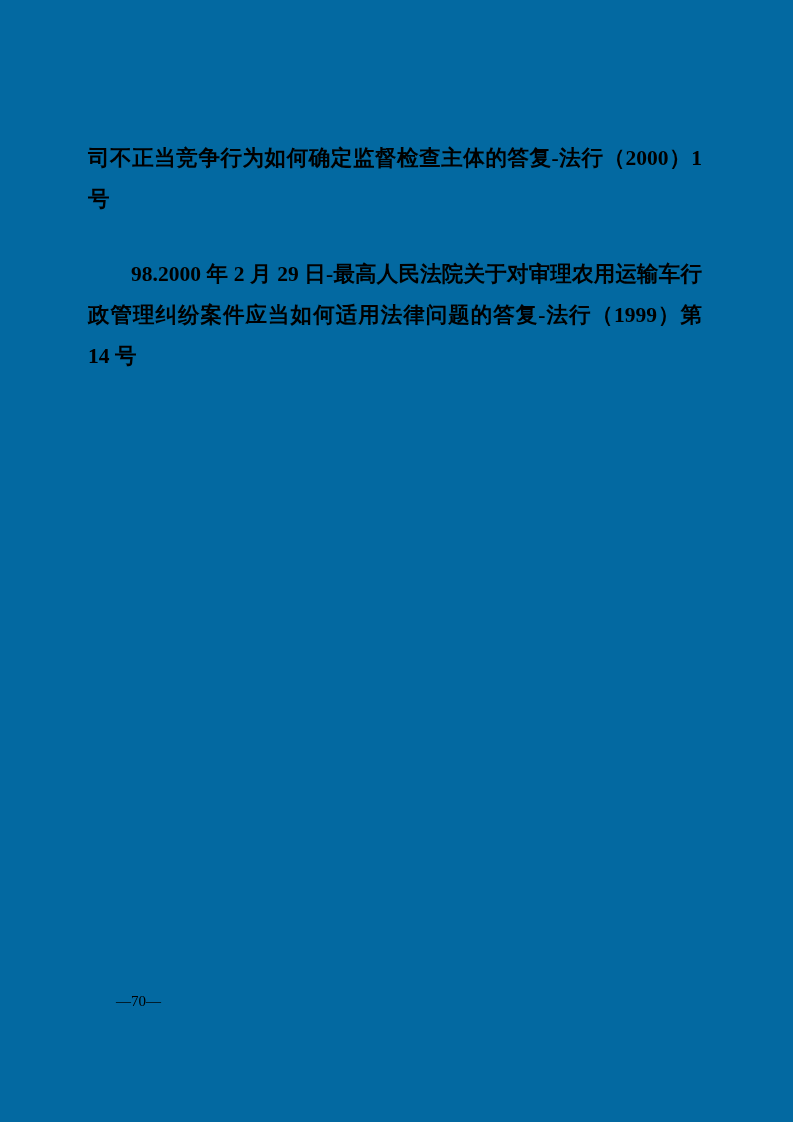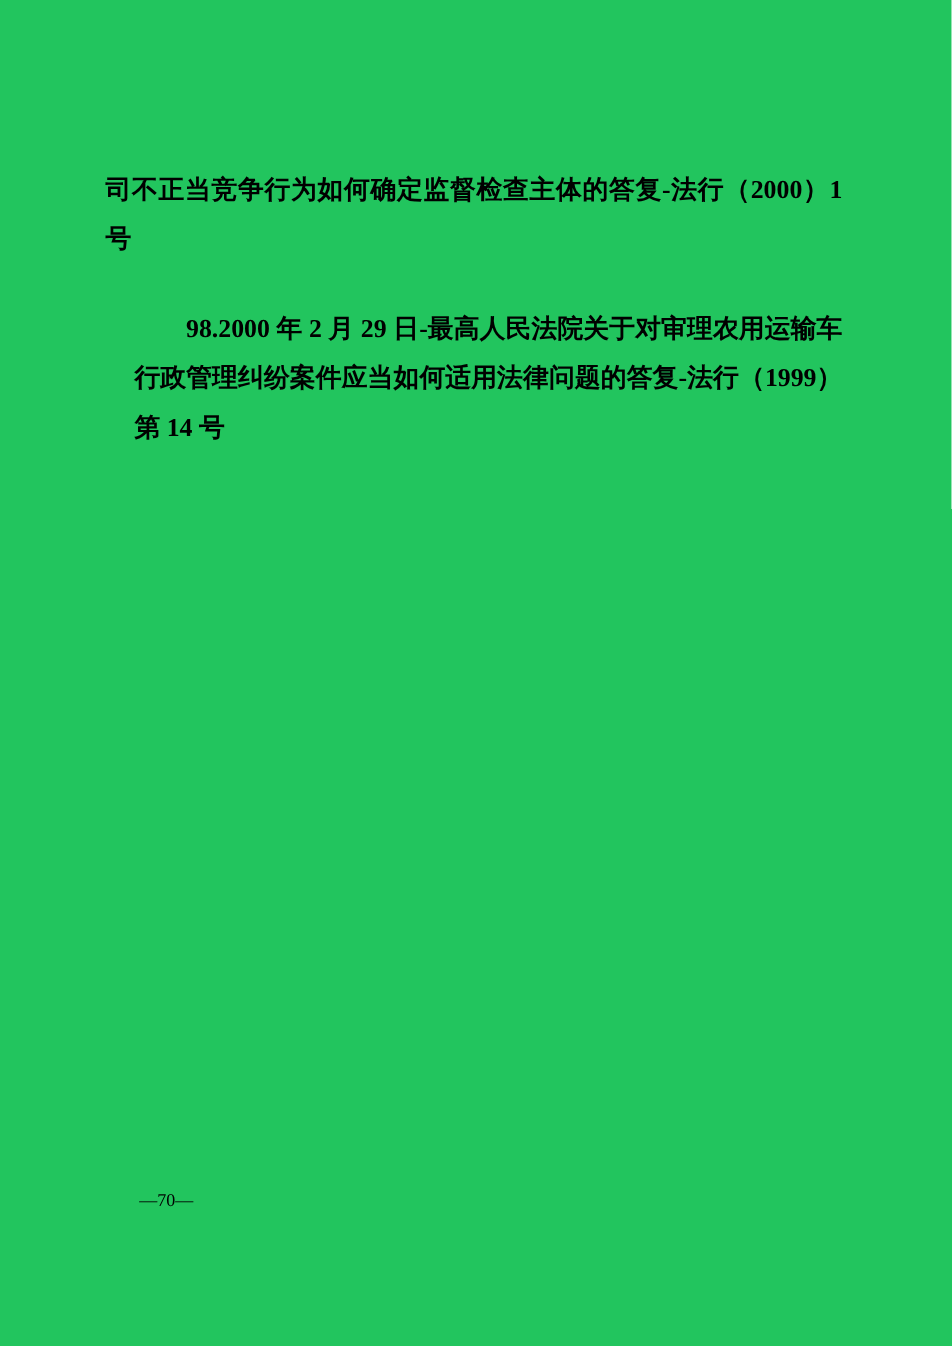--- a/index.html
+++ b/index.html
@@ -10,21 +10,21 @@
   body {
     width: 793px;
     height: 1122px;
     font-family: "Liberation Serif", "DejaVu Serif", serif;
     color: #000000;
   }
   .doc-page {
     position: relative;
     width: 793px;
     height: 1122px;
-    background: #22c55e;
+    background: #0369a1;
     overflow: hidden;
   }
   .doc-content {
     position: absolute;
     left: 88px;
     top: 138px;
     width: 614px;
     font-size: 21.5px;
     line-height: 41px;
     text-align: justify;
@@ -33,21 +33,20 @@
   .doc-heading {
     margin: 0;
     font-size: 21.5px;
     line-height: 41px;
     font-weight: 700;
     text-align: justify;
   }
   .doc-heading.numbered {
     text-indent: 2em;
     margin-top: 34px;
-    margin-left: 24px;
   }
   .doc-paragraph {
     margin: 0;
     text-indent: 2em;
   }
   .doc-footer {
     position: absolute;
     left: 116px;
     top: 986px;
     font-size: 15px;

